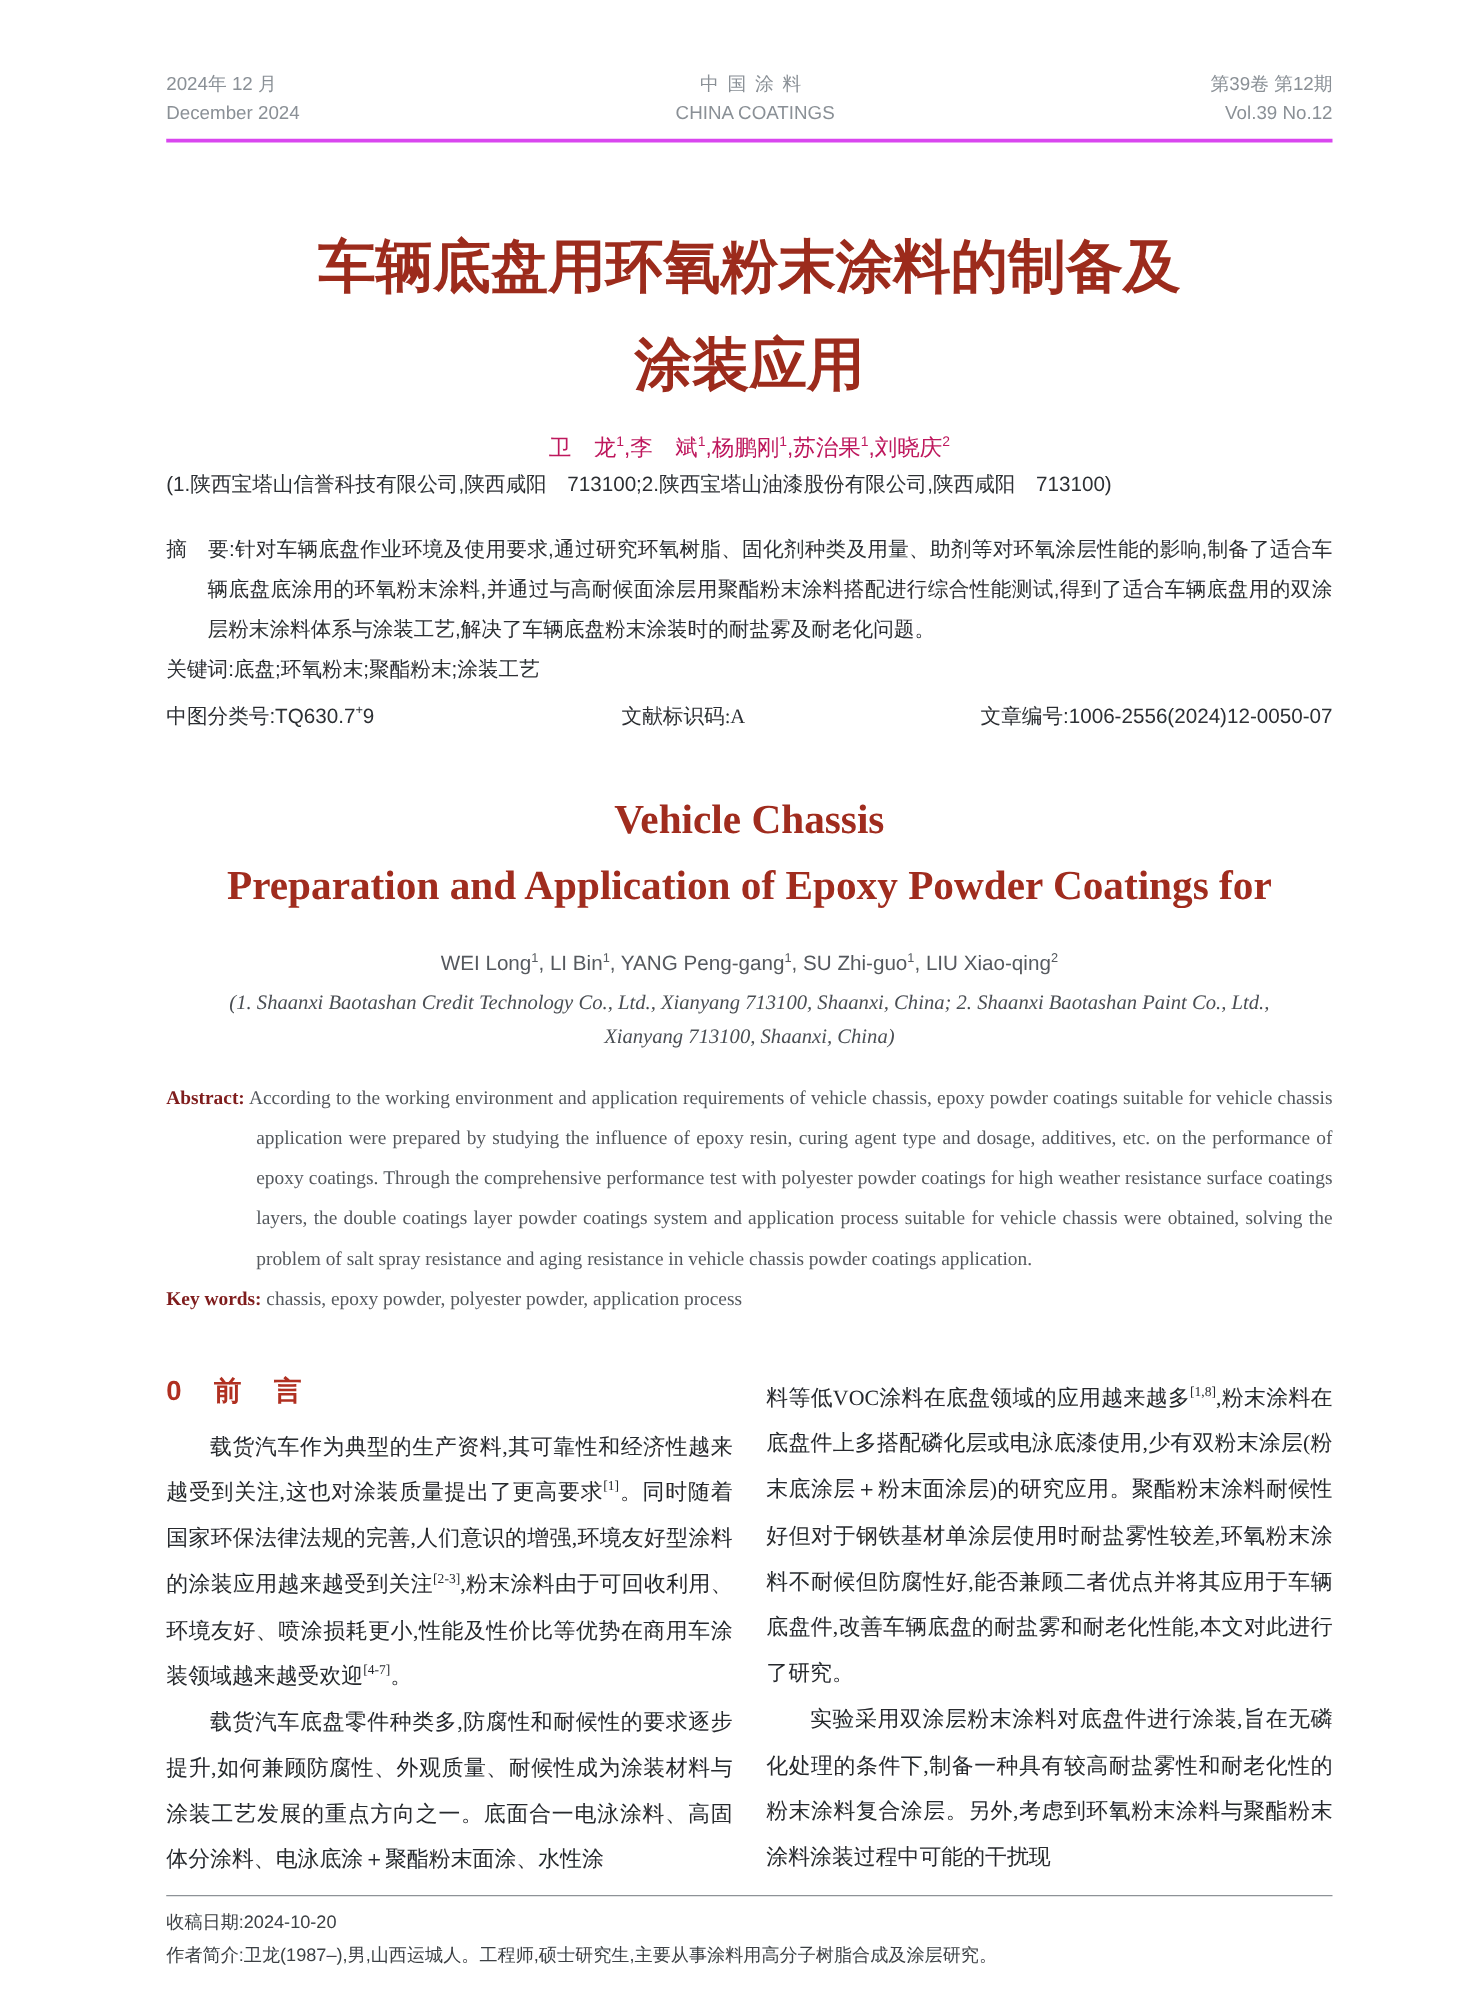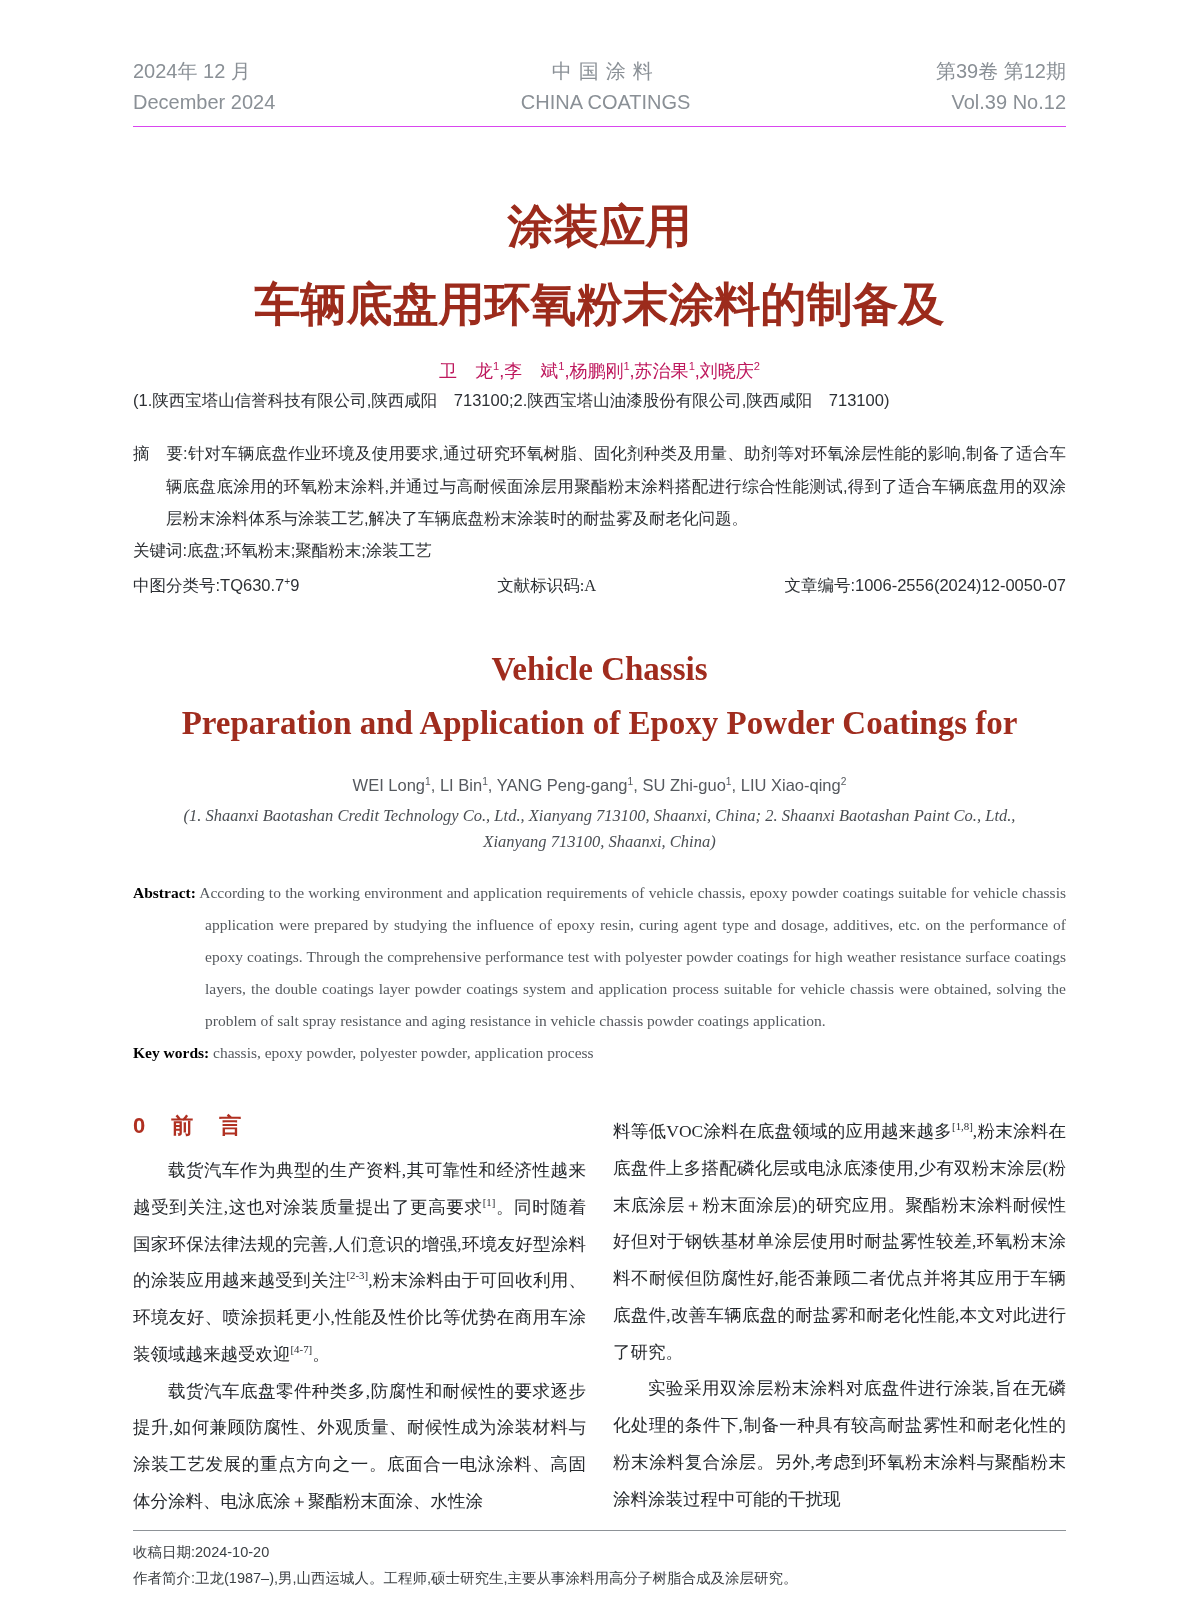--- a/index.html
+++ b/index.html
@@ -8,22 +8,22 @@
     width:1187px; height:1600px; margin:0 auto; overflow:hidden;
     font-family:"Liberation Sans", sans-serif; color:#2c2f33;
   }
   .page { width:1187px; height:1600px; padding:56px 121px 0 133px; overflow:hidden; }
 
   sup { font-size:0.62em; line-height:0; vertical-align:super; }
 
   
   .jheader {
     display:flex; justify-content:space-between; align-items:flex-end;
-    color:#8a9096; font-size:20px; line-height:1.55;
-    border-bottom:1px solid #d946ef; padding-bottom:8px;
+    color:#8a9096; font-size:15px; line-height:1.55;
+    border-bottom:3px solid #d946ef; padding-bottom:8px;
   }
   .jheader .col { white-space:nowrap; }
   .jheader .center { text-align:center; }
   .jheader .center .zh { letter-spacing:7px; }
   .jheader .right { text-align:right; }
 
   
   .title-zh {
     margin-top:60px; text-align:center; color:#9c2b1c;
     font-size:46px; font-weight:bold; line-height:1.7;
@@ -57,21 +57,21 @@
     margin-top:8px; text-align:center; font-size:16.5px; color:#4a4e53;
     font-family:"Liberation Serif", serif; font-style:italic; line-height:1.6;
   }
 
   
   .abs-en {
     margin-top:21px; font-family:"Liberation Serif", serif;
     font-size:15.5px; line-height:2.07; text-align:justify; color:#55595e;
   }
   .abs-en .hang { padding-left:72px; text-indent:-72px; }
-  .abs-en .label, .kw-en .label { font-weight:bold; color:#000000; }
+  .abs-en .label, .kw-en .label { font-weight:bold; color:#7f1d1d; }
   .kw-en { font-family:"Liberation Serif", serif; font-size:15.5px; line-height:2.07; color:#55595e; }
 
   
   .body-cols { margin-top:40px; display:flex; gap:27px; }
   .bcol { flex:1; font-family:"Liberation Serif", serif; font-size:17.5px; line-height:2.1; text-align:justify; color:#26292d; }
   .sec-head {
     color:#b03021; font-weight:bold; font-size:22px; letter-spacing:2px;
     font-family:"Liberation Sans", sans-serif; margin:2px 0 10px 0; line-height:1.4;
   }
   .bcol p.ind { text-indent:2em; }
@@ -95,22 +95,22 @@
       <div class="zh">中国涂料</div>
       <div>CHINA COATINGS</div>
     </div>
     <div class="col right">
       <div>第39卷 第12期</div>
       <div>Vol.39  No.12</div>
     </div>
   </div>
 
   <h1 class="title-zh">
+    <span style="display:block">车辆底盘用环氧粉末涂料的制备及</span>
     <span style="display:block">涂装应用</span>
-    <span style="display:block">车辆底盘用环氧粉末涂料的制备及</span>
   </h1>
 
   <div class="authors-zh"><span>卫　龙</span><sup>1</sup><span>,李　斌</span><sup>1</sup><span>,杨鹏刚</span><sup>1</sup><span>,苏治果</span><sup>1</sup><span>,刘晓庆</span><sup>2</sup></div>
   <div class="affil-zh">(1.陕西宝塔山信誉科技有限公司,陕西咸阳　713100;2.陕西宝塔山油漆股份有限公司,陕西咸阳　713100)</div>
 
   <div class="abs-zh">
     <p class="hang"><span>摘　要:</span><span>针对车辆底盘作业环境及使用要求,通过研究环氧树脂、固化剂种类及用量、助剂等对环氧涂层性能的影响,制备了适合车辆底盘底涂用的环氧粉末涂料,并通过与高耐候面涂层用聚酯粉末涂料搭配进行综合性能测试,得到了适合车辆底盘用的双涂层粉末涂料体系与涂装工艺,解决了车辆底盘粉末涂装时的耐盐雾及耐老化问题。</span></p>
     <p class="kw-zh"><span>关键词:</span><span>底盘;环氧粉末;聚酯粉末;涂装工艺</span></p>
   </div>
 

